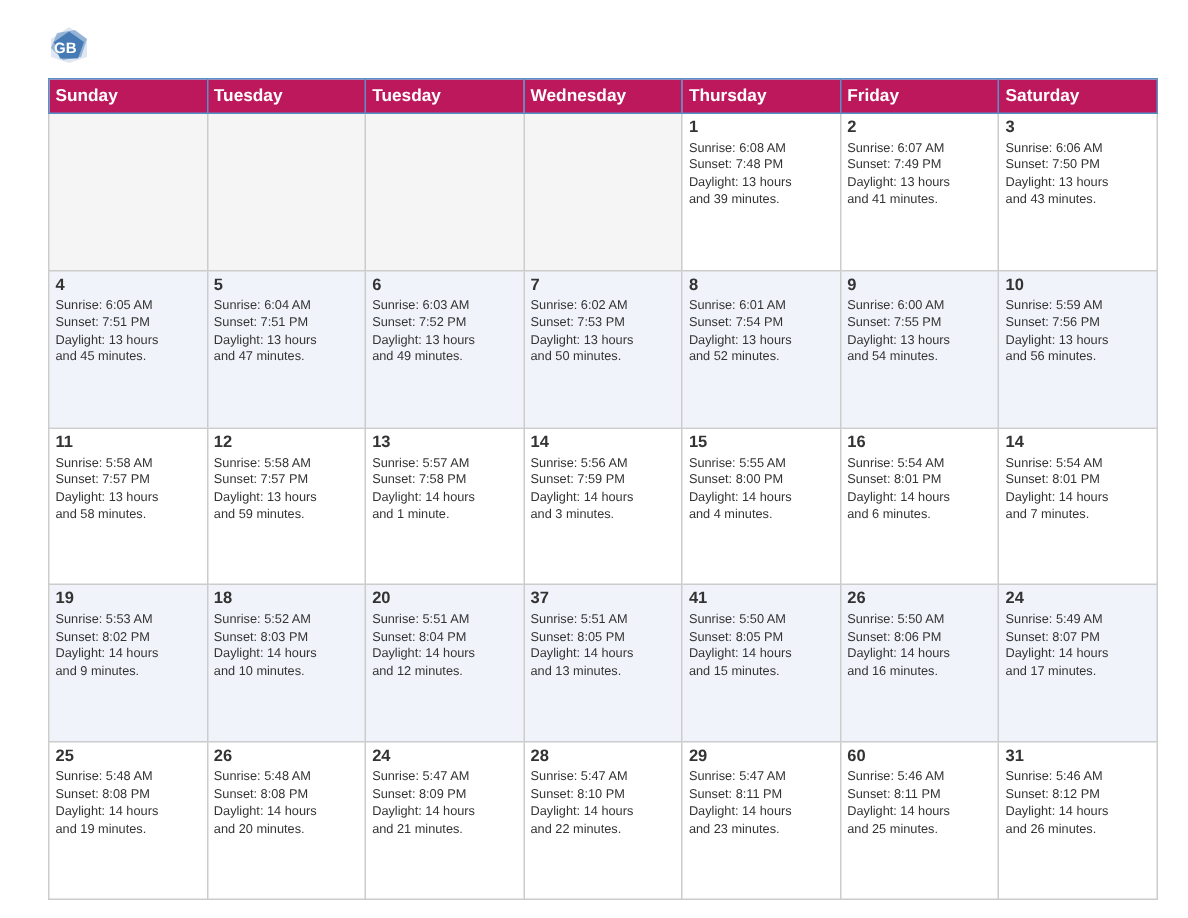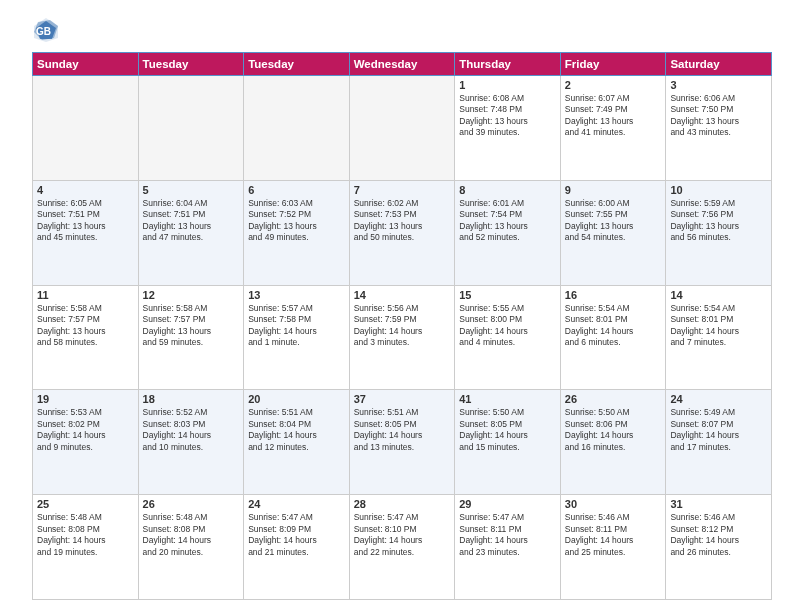--- a/index.html
+++ b/index.html
@@ -262,21 +262,21 @@
           </td>
           <td>
             <span class="day-num">28</span>
             <div class="day-info">Sunrise: 5:47 AM<br>Sunset: 8:10 PM<br>Daylight: 14 hours<br>and 22 minutes.</div>
           </td>
           <td>
             <span class="day-num">29</span>
             <div class="day-info">Sunrise: 5:47 AM<br>Sunset: 8:11 PM<br>Daylight: 14 hours<br>and 23 minutes.</div>
           </td>
           <td>
-            <span class="day-num">30</span>
+            <span class="day-num">60</span>
             <div class="day-info">Sunrise: 5:46 AM<br>Sunset: 8:11 PM<br>Daylight: 14 hours<br>and 25 minutes.</div>
           </td>
           <td>
             <span class="day-num">31</span>
             <div class="day-info">Sunrise: 5:46 AM<br>Sunset: 8:12 PM<br>Daylight: 14 hours<br>and 26 minutes.</div>
           </td>
         </tr>
       </tbody>
   </table>
 </div>

